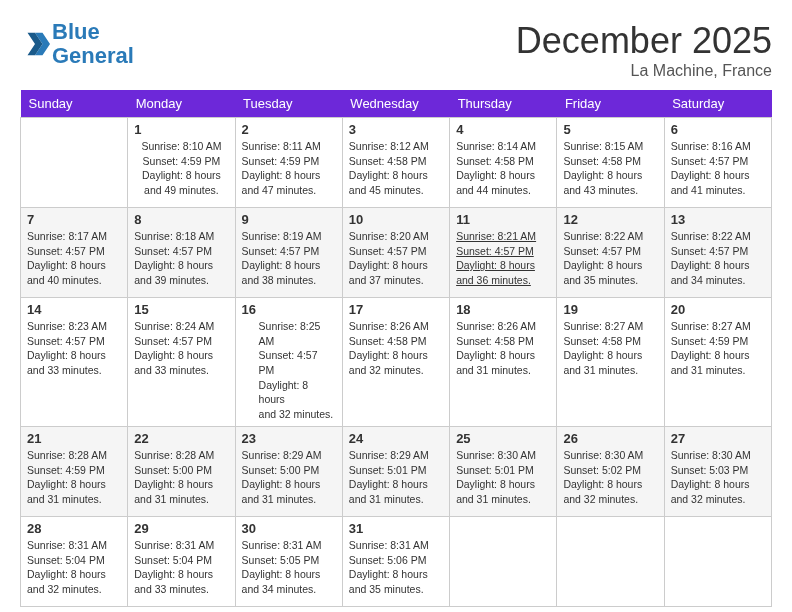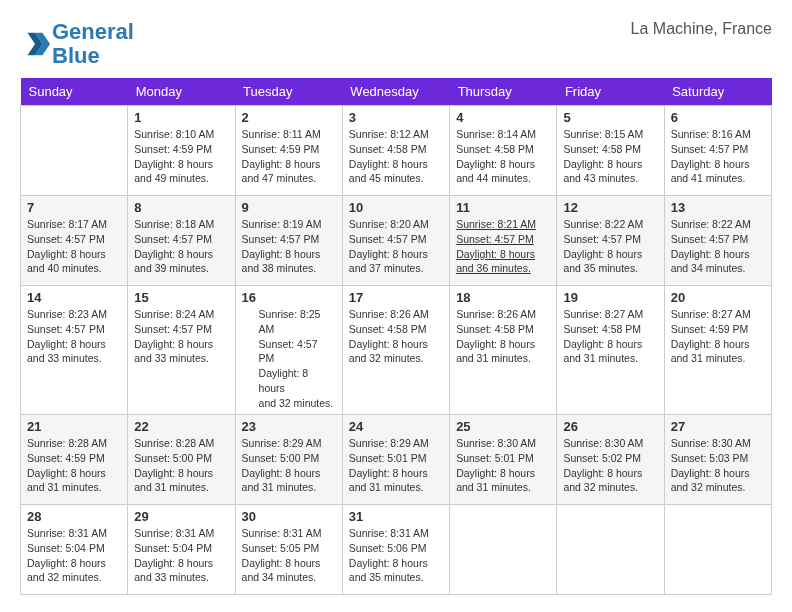--- a/index.html
+++ b/index.html
@@ -89,25 +89,26 @@
 </head>
 <body>
 
 <div class="header">
   <div class="logo">
     <svg class="logo-icon" viewBox="0 0 40 40">
       <polygon points="30,5 40,20 30,35 20,35 30,20 20,5" fill="#2a7ab8"></polygon>
       <polygon points="20,5 30,20 20,35 10,35 20,20 10,5" fill="#1a5a8a"></polygon>
     </svg>
     <div class="logo-text">
+      <div><span>Blue</span></div>
       <div><span>General</span></div>
-      <div><span>Blue</span></div>
     </div>
   </div>
   <div class="title-area">
+    <div class="month-title">December 2025</div>
     <div class="location">La Machine, France</div>
   </div>
 </div>
 
 <table>
   <thead>
     <tr>
     <th>Sunday</th>
         <th>Monday</th>
         <th>Tuesday</th>
@@ -115,21 +116,21 @@
         <th>Thursday</th>
         <th>Friday</th>
         <th>Saturday</th>
       </tr>
   </thead>
   <tbody id="calendar-body">
   <tr>
         <td class="empty-cell"></td>
         <td>
           <span class="day-num">1</span>
-          <div class="day-info" style="white-space: pre-line;">Sunrise: 8:10 AM
+          <div class="day-info" style="white-space: pre-line; text-align: center;">Sunrise: 8:10 AM
 Sunset: 4:59 PM
 Daylight: 8 hours
 and 49 minutes.</div>
         </td>
         <td>
           <span class="day-num">2</span>
           <div class="day-info" style="white-space: pre-line;">Sunrise: 8:11 AM
 Sunset: 4:59 PM
 Daylight: 8 hours
 and 47 minutes.</div>

